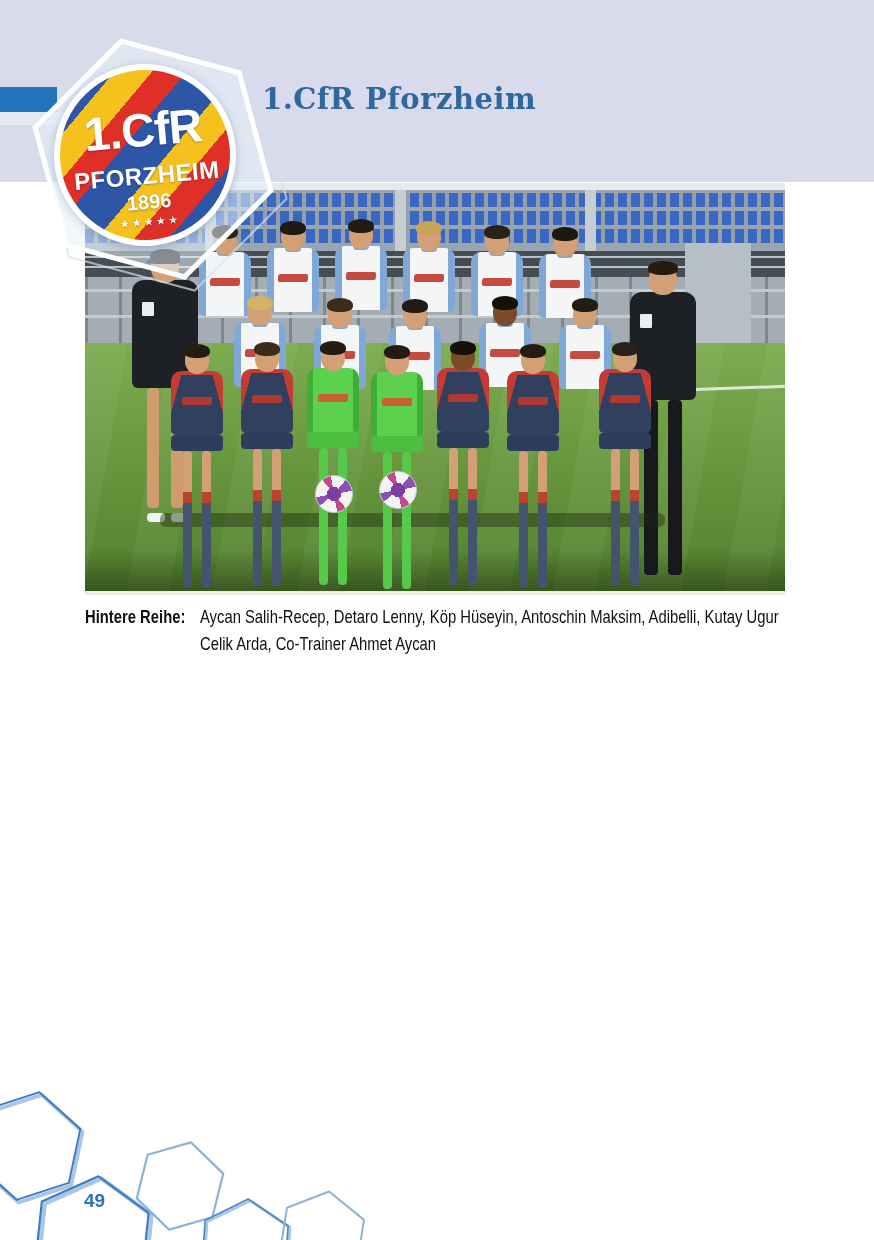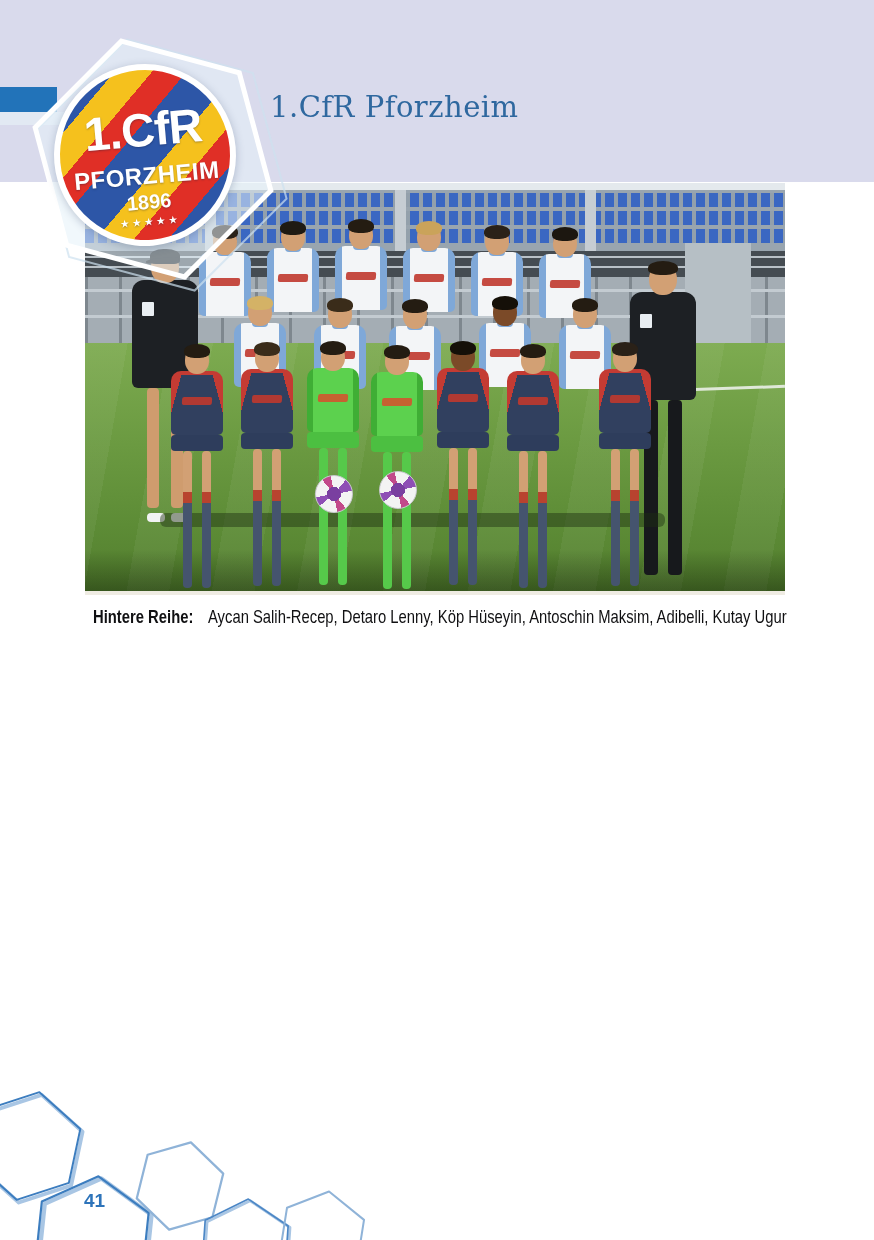--- a/index.html
+++ b/index.html
@@ -3,22 +3,22 @@
 <meta charset="utf-8">
 <style>
   html,body{margin:0;padding:0;background:#ffffff;}
   .page{position:relative;width:874px;height:1240px;background:#ffffff;overflow:hidden;
         font-family:"Liberation Sans",sans-serif;color:#1d1d1f;}
 
   
   .banner{position:absolute;left:0;top:0;width:874px;height:182px;background:#d9daec;z-index:0;}
   .stripe-blue{position:absolute;left:0;top:87px;width:57px;height:25px;background:#2273b9;z-index:2;}
   .stripe-light{position:absolute;left:0;top:112px;width:64px;height:13px;background:#e2e9f3;z-index:2;}
-  .title{position:absolute;left:262px;top:82px;margin:8px;font-family:"DejaVu Serif",serif;
-         font-size:29px;font-weight:400;letter-spacing:.5px;color:#2f689f;z-index:3;}
+  .title{position:absolute;left:262px;top:82px;margin:0;font-family:"DejaVu Serif",serif;
+         font-size:29px;font-weight:700;letter-spacing:.5px;color:#2f689f;z-index:3;}
 
   
   .logo-hex-svg{position:absolute;left:5px;top:15px;width:310px;height:310px;z-index:9;pointer-events:none;}
   .badge{position:absolute;left:54px;top:64px;width:182px;height:182px;border-radius:50%;
          background:#ffffff;transform:rotate(-5deg);z-index:10;
          box-shadow:0 2px 8px rgba(30,50,90,.25);}
   .badge-inner{position:absolute;left:6px;top:6px;width:170px;height:170px;border-radius:50%;overflow:hidden;
     background:linear-gradient(135deg,#2d56a7 0 18%,#f5c11d 18% 30%,#e02f26 30% 41%,#2d56a7 41% 57%,
                #f5c11d 57% 69%,#e02f26 69% 80%,#2d56a7 80% 100%);}
   .badge-inner div{position:absolute;left:0;width:100%;text-align:center;color:#fff;
@@ -100,21 +100,21 @@
   .ball{position:absolute;width:36px;height:36px;border-radius:50%;z-index:7;
      border:1px solid #c9c9cf;
      background:
        radial-gradient(circle at 50% 50%,#7a3fa0 0 7px,rgba(0,0,0,0) 7px),
        conic-gradient(#f3f3f3 0 40deg,#8e4fb5 40deg 80deg,#f3f3f3 80deg 140deg,#c2498a 140deg 170deg,
                       #f3f3f3 170deg 230deg,#8e4fb5 230deg 260deg,#f3f3f3 260deg 320deg,
                       #c2498a 320deg 350deg,#f3f3f3 350deg 360deg);}
 
   
   .caption{position:absolute;left:85px;top:603px;width:740px;z-index:3;color:#101012;}
-  .cap-row{height:27px;line-height:27px;white-space:nowrap;margin-left:8px;}
+  .cap-row{height:27px;line-height:27px;white-space:nowrap;}
   .cap-label{display:inline-block;width:115px;vertical-align:top;}
   .cond{display:inline-block;transform:scaleX(.8);transform-origin:0 55%;
         white-space:nowrap;font-size:18.5px;}
   .cap-label .cond{font-weight:700;}
 
   
   .col{position:absolute;top:719px;width:356px;font-size:17.6px;line-height:26.6px;color:#1c1c1e;}
   .col-left{left:85px;}
   .col-right{left:449px;}
   .bodyline{text-align:justify;text-align-last:justify;}
@@ -338,20 +338,23 @@
       <div class="badge-l2">PFORZHEIM</div>
       <div class="badge-year">1896</div>
       <div class="badge-stars">★★★★★</div>
     </div>
   </div>
 
   <div class="caption">
 
   <div class="cap-row">
         <span class="cap-label"><span class="cond">Hintere Reihe:</span></span><span class="cap-text"><span class="cond">Aycan Salih-Recep, Detaro Lenny, Köp Hüseyin, Antoschin Maksim, Adibelli, Kutay Ugur</span></span>
+      </div>
+      <div class="cap-row">
+        <span class="cap-label"><span class="cond"></span></span><span class="cap-text"><span class="cond">Celik Arda, Co-Trainer Ahmet Aycan</span></span>
       </div>
     </div>
 
   <div class="col col-left">
 
   <div class="bodyline"></div>
       <div class="bodyline"></div>
       <div class="bodyline nj"></div>
       <div class="bodyline"></div>
       <div class="bodyline"></div>
@@ -403,15 +406,15 @@
       </g>
       <g transform="translate(245,191) rotate(4) scale(48)">
         <polygon points="0,-1 0.866,-0.5 0.866,0.5 0,1 -0.866,0.5 -0.866,-0.5" stroke="#a9c6e4" stroke-width="0.06" transform="translate(0.04,0.03)"></polygon>
         <polygon points="0,-1 0.866,-0.5 0.866,0.5 0,1 -0.866,0.5 -0.866,-0.5" stroke="#4c87c6" stroke-width="0.035"></polygon>
       </g>
       <g transform="translate(322,180) rotate(9) scale(45)">
         <polygon points="0,-1 0.866,-0.5 0.866,0.5 0,1 -0.866,0.5 -0.866,-0.5" stroke="#8fb3d8" stroke-width="0.045"></polygon>
       </g>
     </g>
   </svg>
-  <div class="pagenum">41</div>
+  <div class="pagenum">49</div>
 
 </div>
 
 </body></html>

